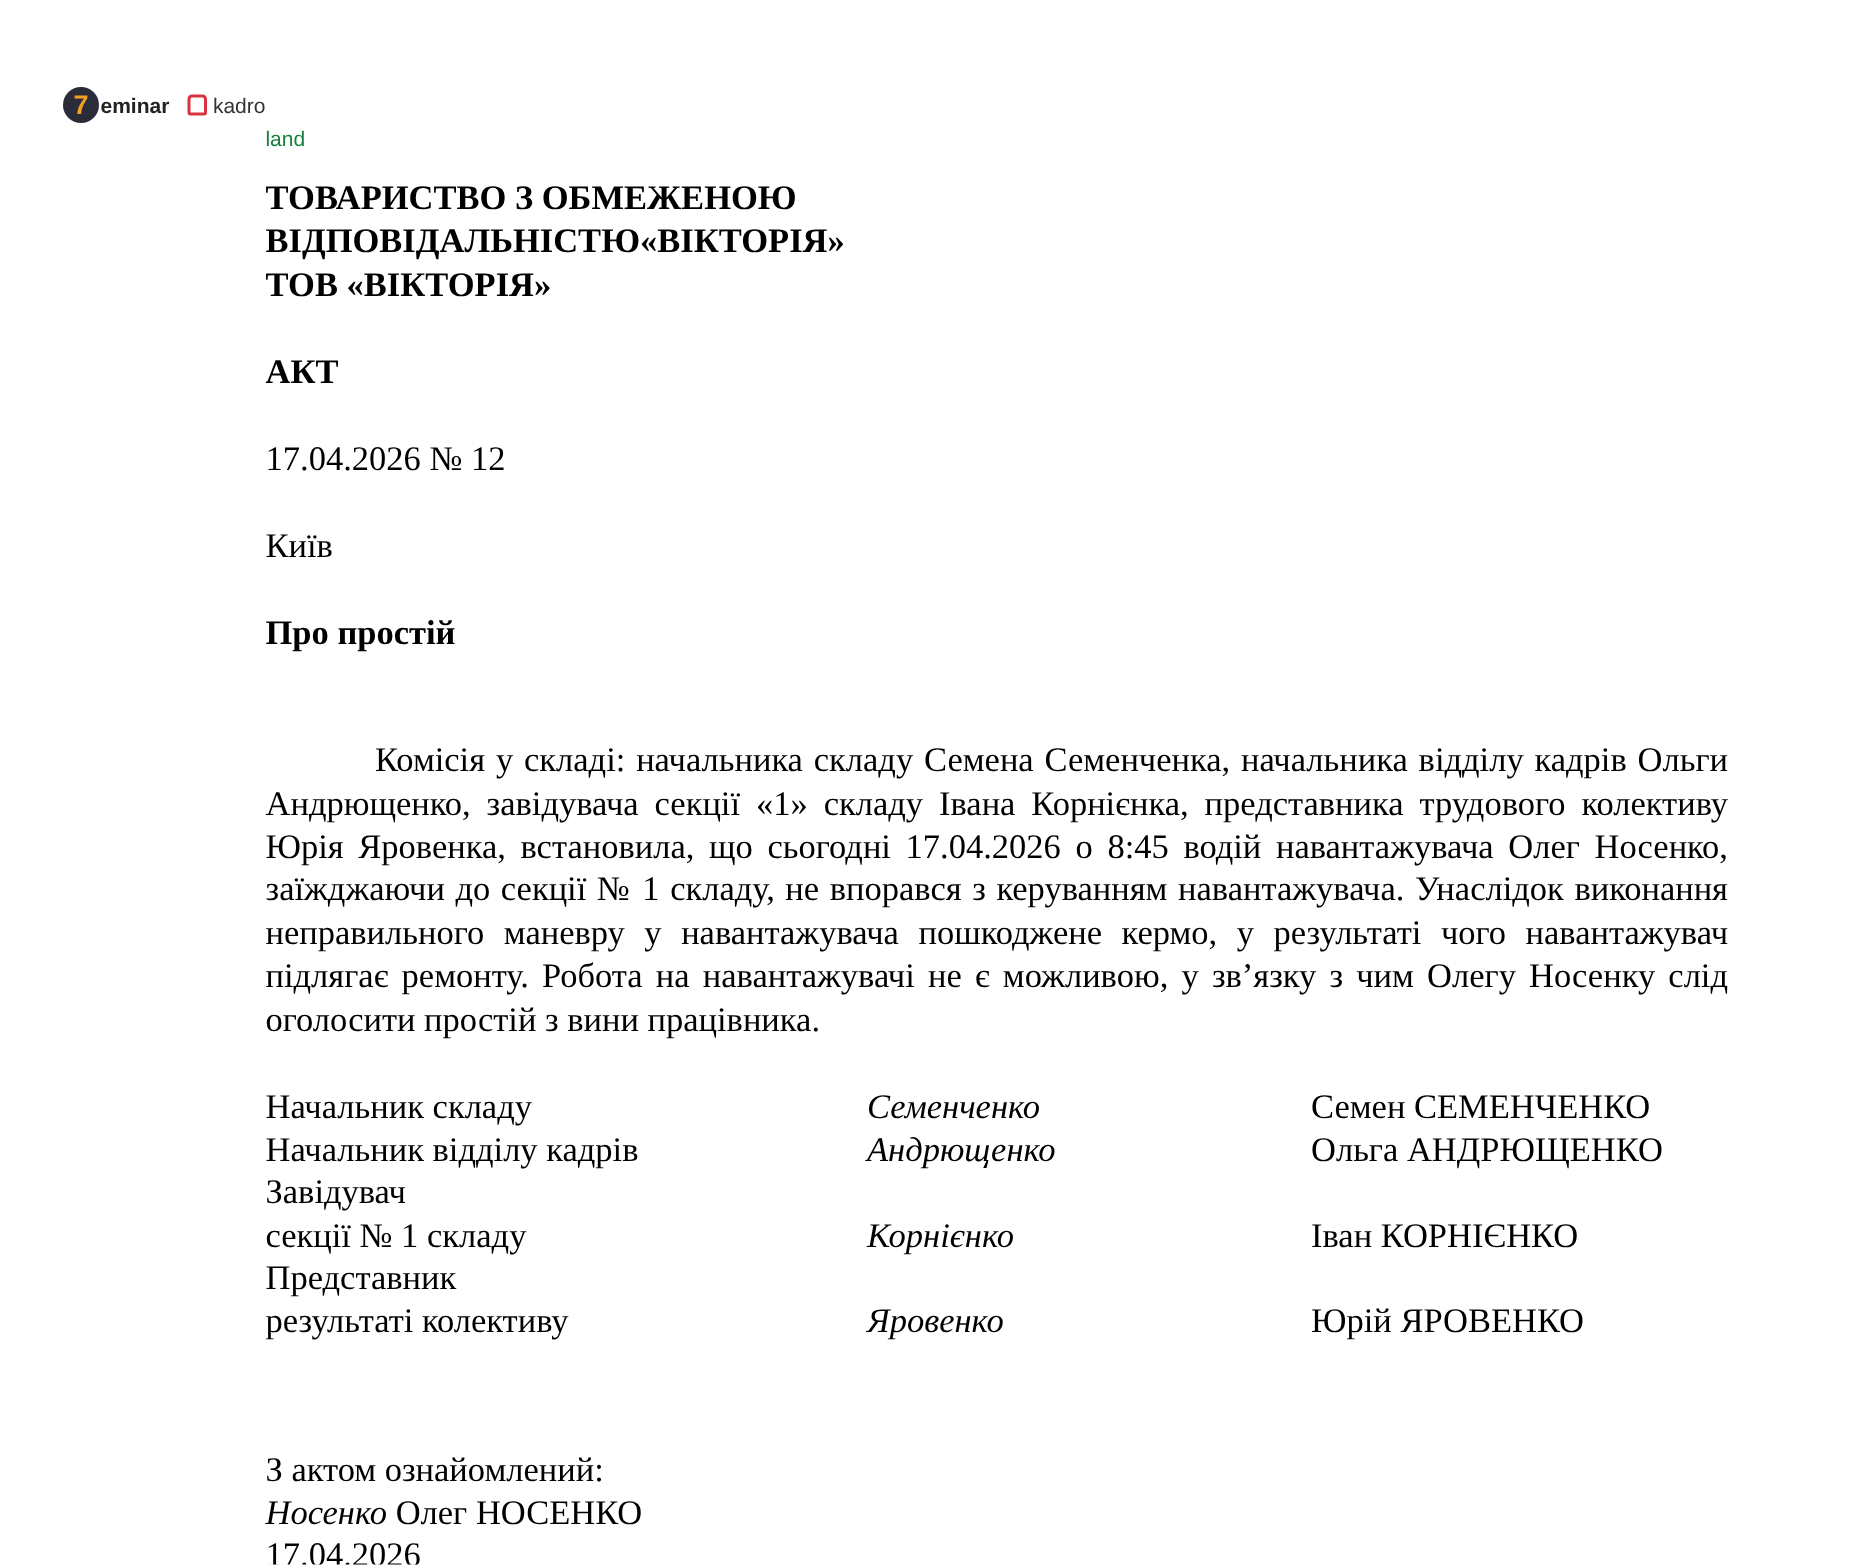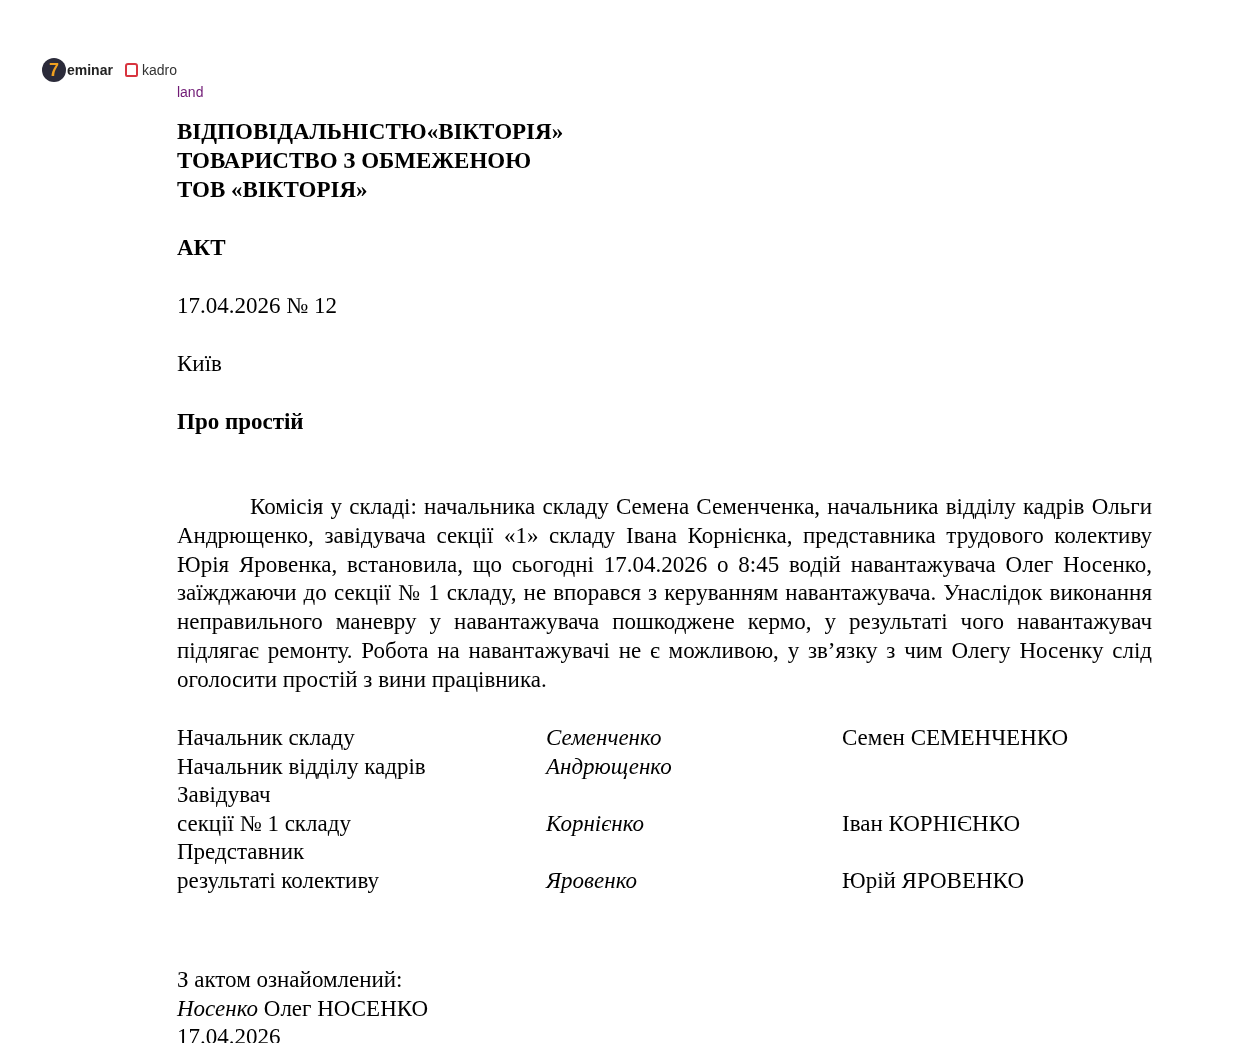--- a/index.html
+++ b/index.html
@@ -3,51 +3,51 @@
 <meta charset="utf-8">
 <style>
   html, body { margin:0; padding:0; background:#ffffff; }
   body { width:1240px; height:1043px; position:relative; overflow:hidden;
          font-family:"Liberation Serif","DejaVu Serif",serif; color:#000; }
   .logos { position:absolute; left:42px; top:40px; display:flex; align-items:center; gap:12px; }
   .logo7 { display:flex; align-items:center; font-family:"Liberation Sans","DejaVu Sans",sans-serif; font-size:14px; color:#222; font-weight:bold; }
   .logo7 .circ { width:24px; height:24px; border-radius:50%; background:#2b2b3a; color:#f0a020; display:flex; align-items:center; justify-content:center; font-size:18px; font-weight:bold; margin-right:1px; }
   .logokl { display:flex; align-items:center; font-family:"Liberation Sans","DejaVu Sans",sans-serif; font-size:14px; color:#333; }
   .logokl .house { width:13px; height:14px; border:2px solid #d8343f; border-radius:3px 3px 2px 2px; margin-right:4px; box-sizing:border-box; position:relative; }
-  .logokl .red { color:#701a75;margin-top:44px; }
+  .logokl .red { color:#15803d;margin-top:44px; }
   .doc { position:absolute; left:177px; top:117px; width:975px; font-size:23px; line-height:29px; }
   .b { font-weight:bold; }
   .gap { height:29px; }
   .para { text-align:justify; text-indent:73px; line-height:28.8px;margin-top:28px; }
   .sig { position:absolute; left:177px; top:724px; width:975px; font-size:23px; line-height:28.6px; }
   .sigrow { display:flex; }
   .c1 { width:369px; }
-  .c2 { width:296px; font-style:italic; }
+  .c2 { width:296px; font-style:italic;margin-left:32px; }
   .c3 { flex:1; }
   .ack { position:absolute; left:177px; top:954px; font-size:23px; line-height:28.6px;margin-top:12px; }
   i { font-style:italic; }
 </style>
 </head>
 <body>
 
 <div class="logos">
   <div class="logo7">
     <span class="circ">7</span>
     <span>eminar</span>
   </div>
   <div class="logokl">
     <span class="house"></span>
     <span>kadro</span>
       <span class="red">land</span>
   </div>
 </div>
 
 <div class="doc">
+  <div class="b">ТОВАРИСТВО З ОБМЕЖЕНОЮ</div>
   <div class="b">ВІДПОВІДАЛЬНІСТЮ«ВІКТОРІЯ»</div>
-  <div class="b">ТОВАРИСТВО З ОБМЕЖЕНОЮ</div>
   <div class="b">ТОВ «ВІКТОРІЯ»</div>
   <div class="gap"></div>
   <div class="b">АКТ</div>
   <div class="gap"></div>
   <div>17.04.2026 № 12</div>
   <div class="gap"></div>
   <div>Київ</div>
   <div class="gap"></div>
   <div class="b">Про простій</div>
   <div class="gap"></div>
@@ -56,20 +56,21 @@
 
 <div class="sig">
   <div class="sigrow">
     <div class="c1">Начальник складу</div>
     <div class="c2">Семенченко</div>
     <div class="c3">Семен СЕМЕНЧЕНКО</div>
   </div>
   <div class="sigrow">
     <div class="c1">Начальник відділу кадрів</div>
     <div class="c2">Андрющенко</div>
+    <div class="c3">Ольга АНДРЮЩЕНКО</div>
   </div>
   <div class="sigrow">
     <div class="c1">Завідувач</div>
     <div class="c2"></div>
     <div class="c3"></div>
   </div>
   <div class="sigrow">
     <div class="c1">секції № 1 складу</div>
     <div class="c2">Корнієнко</div>
     <div class="c3">Іван КОРНІЄНКО</div>

